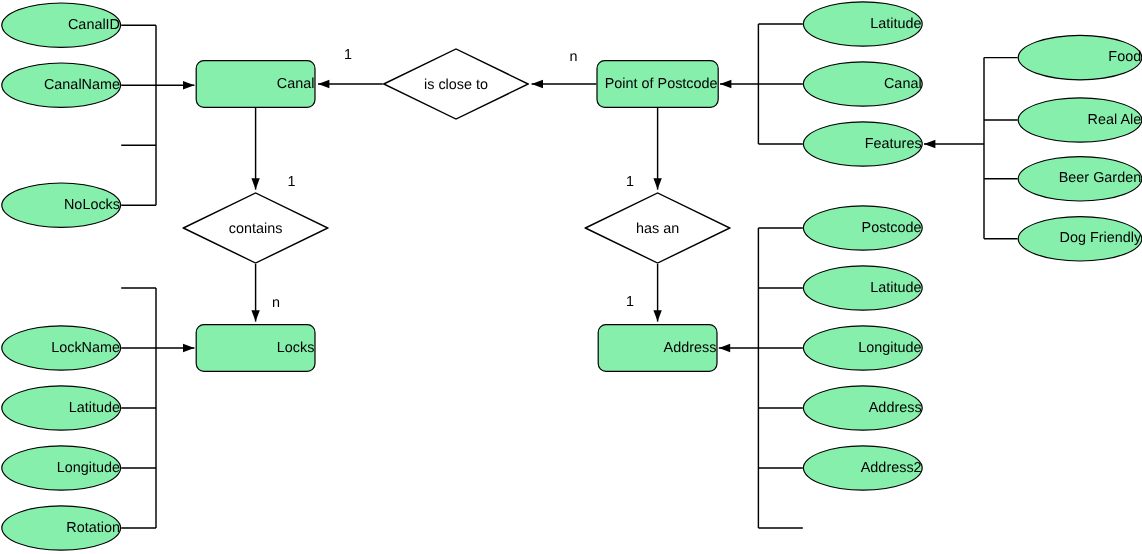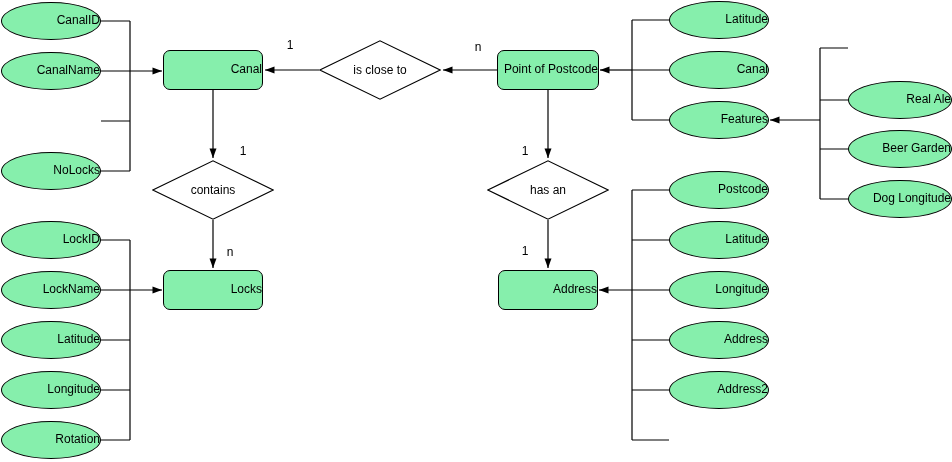--- a/index.html
+++ b/index.html
@@ -81,23 +81,20 @@
   <div class="node ellipse" style="left:1px;top:2px;width:100px;height:38px;">
     <span>CanalID</span>
   </div>
   <div class="node ellipse" style="left:1px;top:52px;width:100px;height:38px;">
     <span>CanalName</span>
   </div>
   <div class="node ellipse" style="left:1px;top:152px;width:100px;height:38px;">
     <span>NoLocks</span>
   </div>
 
-  <div class="node ellipse" style="left:1px;top:221px;width:100px;height:38px;">
-    <span>LockID</span>
-  </div>
   <div class="node ellipse" style="left:1px;top:271px;width:100px;height:38px;">
     <span>LockName</span>
   </div>
   <div class="node ellipse" style="left:1px;top:321px;width:100px;height:38px;">
     <span>Latitude</span>
   </div>
   <div class="node ellipse" style="left:1px;top:371px;width:100px;height:38px;">
     <span>Longitude</span>
   </div>
   <div class="node ellipse" style="left:1px;top:421px;width:100px;height:38px;">
@@ -107,28 +104,31 @@
   <div class="node ellipse" style="left:669px;top:1px;width:100px;height:38px;">
     <span>Latitude</span>
   </div>
   <div class="node ellipse" style="left:669px;top:51px;width:100px;height:38px;">
     <span>Canal</span>
   </div>
   <div class="node ellipse" style="left:669px;top:101px;width:100px;height:38px;">
     <span>Features</span>
   </div>
 
+  <div class="node ellipse" style="left:848px;top:29px;width:104px;height:38px;">
+    <span>Food</span>
+  </div>
   <div class="node ellipse" style="left:848px;top:81px;width:104px;height:38px;">
     <span>Real Ale</span>
   </div>
   <div class="node ellipse" style="left:848px;top:130px;width:104px;height:38px;">
     <span>Beer Garden</span>
   </div>
   <div class="node ellipse" style="left:848px;top:180px;width:104px;height:38px;">
-    <span>Dog Longitude</span>
+    <span>Dog Friendly</span>
   </div>
 
   <div class="node ellipse" style="left:669px;top:171px;width:100px;height:38px;">
     <span>Postcode</span>
   </div>
   <div class="node ellipse" style="left:669px;top:221px;width:100px;height:38px;">
     <span>Latitude</span>
   </div>
   <div class="node ellipse" style="left:669px;top:271px;width:100px;height:38px;">
     <span>Longitude</span>

